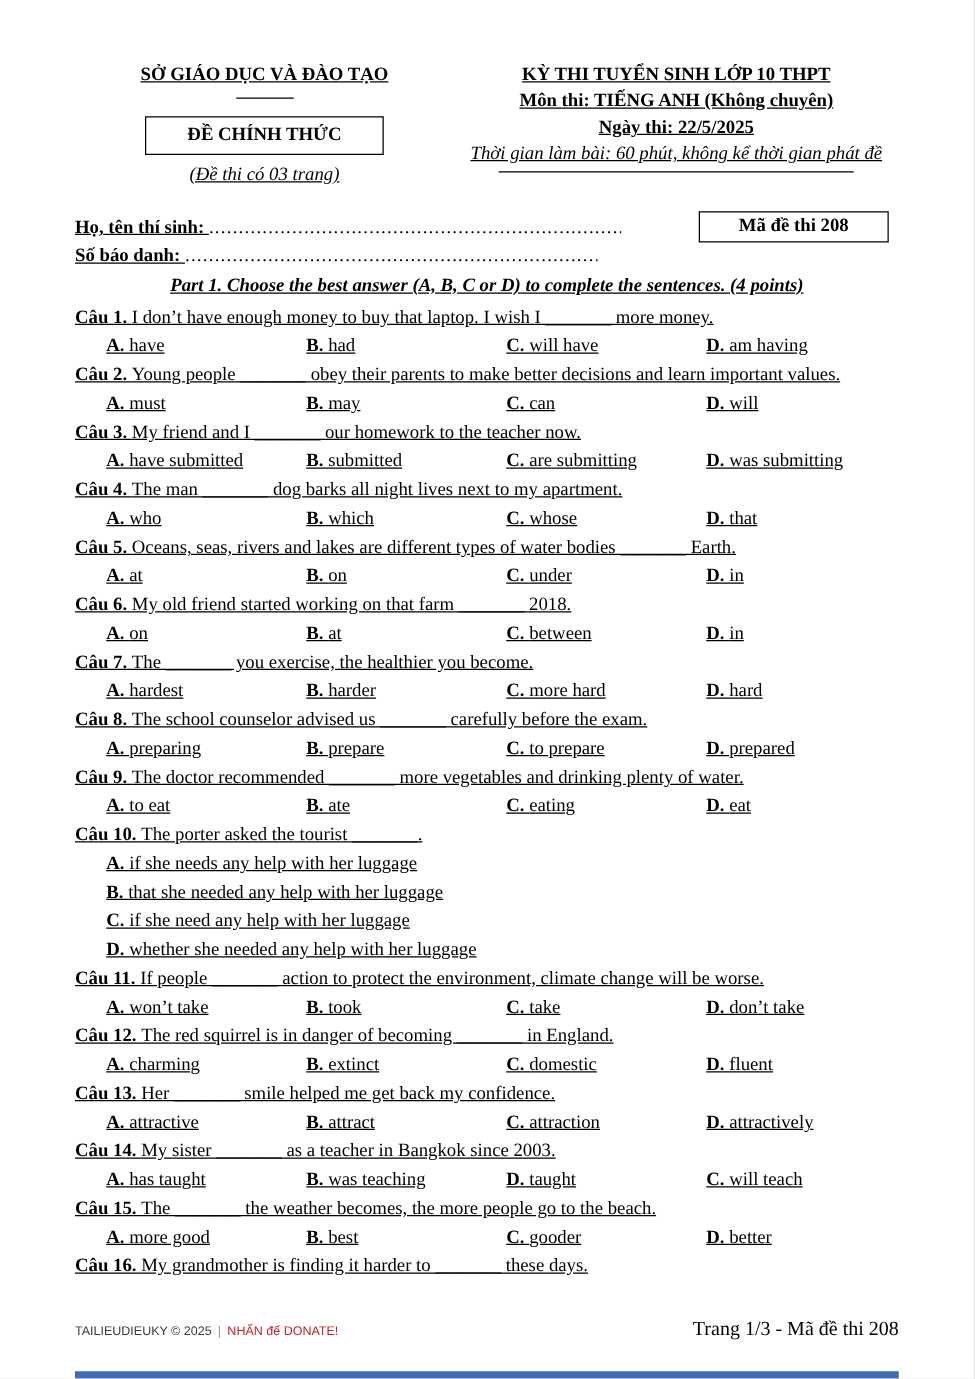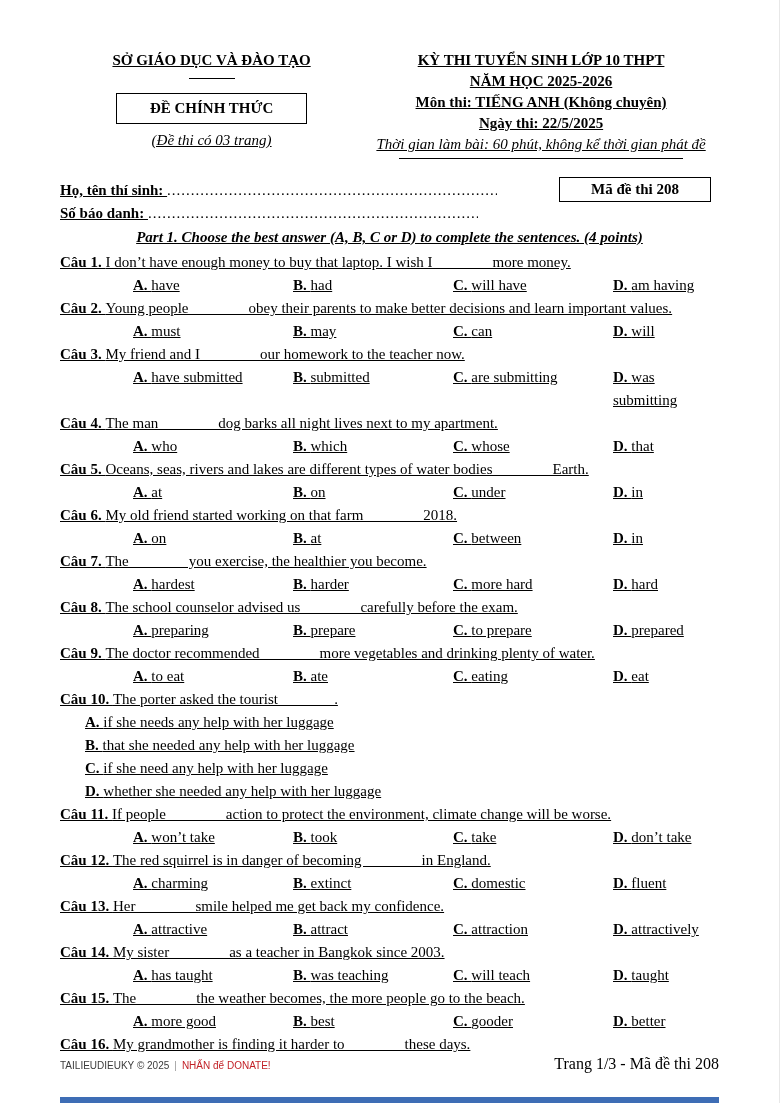--- a/index.html
+++ b/index.html
@@ -59,21 +59,21 @@
   .part-title { margin-top: 0; line-height: 24px; text-align: center; }
 
   
   .questions { margin-top: 2px; }
   .q-line { line-height: 23px; }
   .opt-row {
     display: grid;
     grid-template-columns: 160px 160px 160px 1fr;
     padding-left: 25px;
   }
-  .opt-row .opt { line-height: 23px; margin-left: 48px; }
+  .opt-row .opt { line-height: 23px; }
   .opt-stack .opt { line-height: 23px; padding-left: 25px; }
 
   
   .footer {
     position: absolute; left: 60px; right: 60px; bottom: 30px;
     display: flex; justify-content: space-between; align-items: baseline;
   }
   .f-left {
     font-family: "Liberation Sans", "DejaVu Sans", sans-serif;
     font-size: 10px; color: #3a3a3a;
@@ -97,21 +97,20 @@
       <div class="h-left">
         <div class="b">SỞ GIÁO DỤC VÀ ĐÀO TẠO</div>
         <div class="hr-short"></div>
         <div>
           <span class="official-box b">ĐỀ CHÍNH THỨC</span>
         </div>
         <div class="i note">(Đề thi có 03 trang)</div>
       </div>
       <div class="h-right">
         <div class="b">KỲ THI TUYỂN SINH LỚP 10 THPT</div>
-        <div class="b">NĂM HỌC 2025-2026</div>
         <div class="b">Môn thi: TIẾNG ANH (Không chuyên)</div>
         <div class="b">Ngày thi: 22/5/2025</div>
         <div class="i">Thời gian làm bài: 60 phút, không kể thời gian phát đề</div>
         <div class="hr-rule"></div>
       </div>
     </div>
 
     <div class="student">
       <div class="s-line">
         <span class="b">Họ, tên thí sinh: </span>
@@ -215,22 +214,22 @@
         <div class="opt-row">
           <div class="opt"><span class="b">A. </span>attractive</div>
           <div class="opt"><span class="b">B. </span>attract</div>
           <div class="opt"><span class="b">C. </span>attraction</div>
           <div class="opt"><span class="b">D. </span>attractively</div>
         </div>
         <div class="q-line"><span class="b">Câu 14. </span>My sister _______ as a teacher in Bangkok since 2003.</div>
         <div class="opt-row">
           <div class="opt"><span class="b">A. </span>has taught</div>
           <div class="opt"><span class="b">B. </span>was teaching</div>
+          <div class="opt"><span class="b">D. </span>taught</div>
           <div class="opt"><span class="b">C. </span>will teach</div>
-          <div class="opt"><span class="b">D. </span>taught</div>
         </div>
         <div class="q-line"><span class="b">Câu 15. </span>The _______ the weather becomes, the more people go to the beach.</div>
         <div class="opt-row">
           <div class="opt"><span class="b">A. </span>more good</div>
           <div class="opt"><span class="b">B. </span>best</div>
           <div class="opt"><span class="b">C. </span>gooder</div>
           <div class="opt"><span class="b">D. </span>better</div>
         </div>
         <div class="q-line"><span class="b">Câu 16. </span>My grandmother is finding it harder to _______ these days.</div>
       </div>

